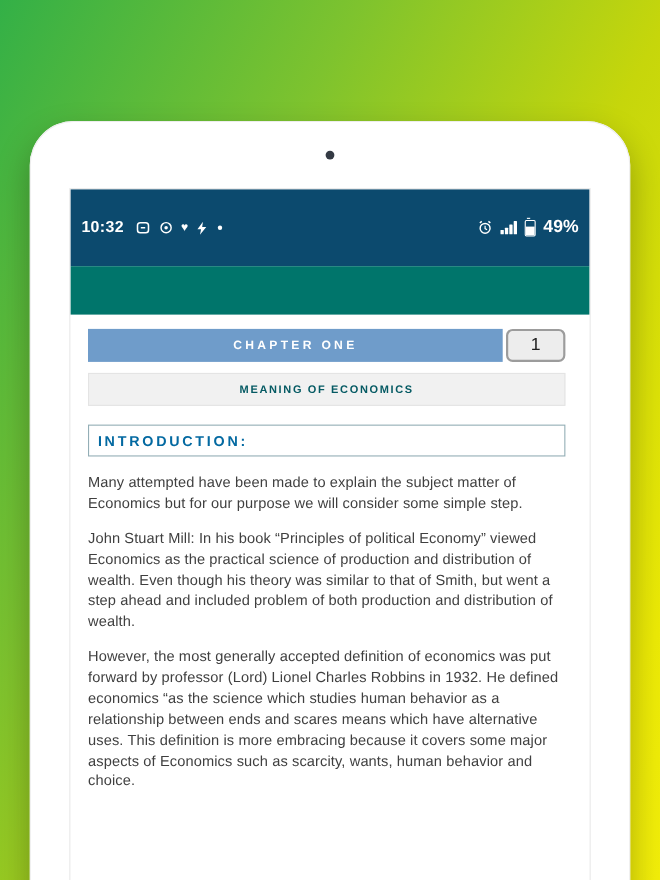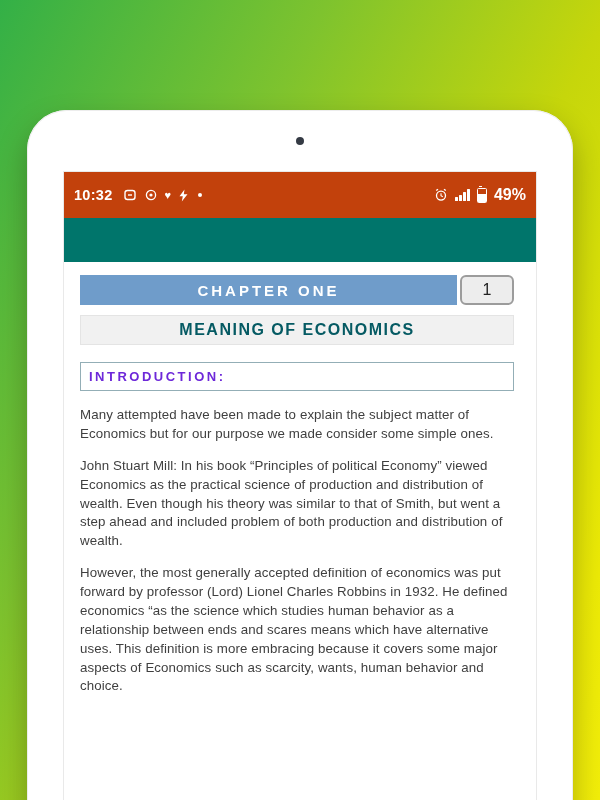--- a/index.html
+++ b/index.html
@@ -16,23 +16,23 @@
   .camera{
     position:absolute;top:27px;left:50%;transform:translateX(-50%);
     width:8px;height:8px;border-radius:50%;background:#343a44;
   }
   .screen{
     position:absolute;top:62px;left:37px;right:37px;bottom:0;
     background:#ffffff;overflow:hidden;box-shadow:0 0 0 1px #e9e9e9;
   }
   
   .statusbar{
-    height:46px;background:#c2410c;color:#fff;
+    height:46px;background:#0c4a6e;color:#fff;
     display:flex;align-items:center;justify-content:space-between;
-    padding:0 10px;
+    padding:12px 10px;
   }
   .sb-left,.sb-right{display:flex;align-items:center;gap:7px;}
   .sb-time{font-size:14.5px;font-weight:700;margin-right:3px;letter-spacing:.3px;}
   .sb-ico{display:inline-flex;align-items:center;justify-content:center;line-height:0;}
   .heart-glyph{font-size:11px;color:#fff;line-height:1;}
   .notif-dot{width:4px;height:4px;border-radius:50%;background:#fff;margin-left:2px;}
   .signal{display:inline-flex;align-items:flex-end;gap:1.5px;height:12px;}
   .signal i{display:block;width:2.6px;background:#fff;border-radius:.5px;}
   .signal i:nth-child(1){height:4px;} .signal i:nth-child(2){height:6.5px;}
   .signal i:nth-child(3){height:9px;} .signal i:nth-child(4){height:12px;}
@@ -40,33 +40,33 @@
   .battery:before{content:"";position:absolute;top:-3px;left:1.4px;width:3px;height:1.8px;background:#fff;}
   .battery i{position:absolute;left:0;right:0;bottom:0;height:55%;background:#fff;}
   .sb-pct{font-size:16px;font-weight:700;}
   
   .appbar{height:44px;background:#00756b;}
   
   .content{padding:13px 22px 0 16px;}
   .chapter-row{display:flex;align-items:stretch;height:30px;margin-bottom:10px;}
   .chapter-bar{
     flex:1;background:#6f9cca;color:#fff;display:flex;align-items:center;justify-content:center;
-    font-size:15px;font-weight:700;letter-spacing:3px;
+    font-size:11px;font-weight:700;letter-spacing:3px;
   }
   .page-box{
     width:54px;margin-left:3px;background:#ededed;border:2px solid #9c9c9c;border-radius:6px;
     display:flex;align-items:center;justify-content:center;font-size:16px;color:#222;box-sizing:border-box;
   }
   .subtitle-bar{
     height:28px;background:#f1f1f1;border:1px solid #e4e4e4;color:#055a63;
     display:flex;align-items:center;justify-content:center;
-    font-size:16px;font-weight:700;letter-spacing:1.5px;margin-bottom:17px;
+    font-size:10px;font-weight:700;letter-spacing:1.5px;margin-bottom:17px;
   }
   .intro-box{
-    border:1px solid #93aeb6;color:#6d28d9;font-size:13px;font-weight:700;letter-spacing:2.5px;
+    border:1px solid #93aeb6;color:#0369a1;font-size:13px;font-weight:700;letter-spacing:2.5px;
     padding:6px 8px;margin-bottom:15px;
   }
   .paragraphs p{
     margin:0 0 13px;font-size:13.3px;line-height:1.42;color:#3f3f3f;letter-spacing:.1px;
   }
 </style>
 </head>
 <body>
 
 <div class="tablet">
@@ -126,20 +126,20 @@
           <span>CHAPTER ONE</span>
         </div>
         <div class="page-box">1</div>
       </div>
 
       <div class="subtitle-bar">MEANING OF ECONOMICS</div>
 
       <div class="intro-box">INTRODUCTION:</div>
 
       <div class="paragraphs">
-          <p>Many attempted have been made to explain the subject matter of Economics but for our purpose we made consider some simple ones.</p>
+          <p>Many attempted have been made to explain the subject matter of Economics but for our purpose we will consider some simple step.</p>
           <p>John Stuart Mill: In his book “Principles of political Economy” viewed Economics as the practical science of production and distribution of wealth. Even though his theory was similar to that of Smith, but went a step ahead and included problem of both production and distribution of wealth.</p>
           <p>However, the most generally accepted definition of economics was put forward by professor (Lord) Lionel Charles Robbins in 1932. He defined economics “as the science which studies human behavior as a relationship between ends and scares means which have alternative uses. This definition is more embracing because it covers some major aspects of Economics such as scarcity, wants, human behavior and choice.</p>
         </div>
     </div>
 
   </div>
 </div>
 
 </body></html>

